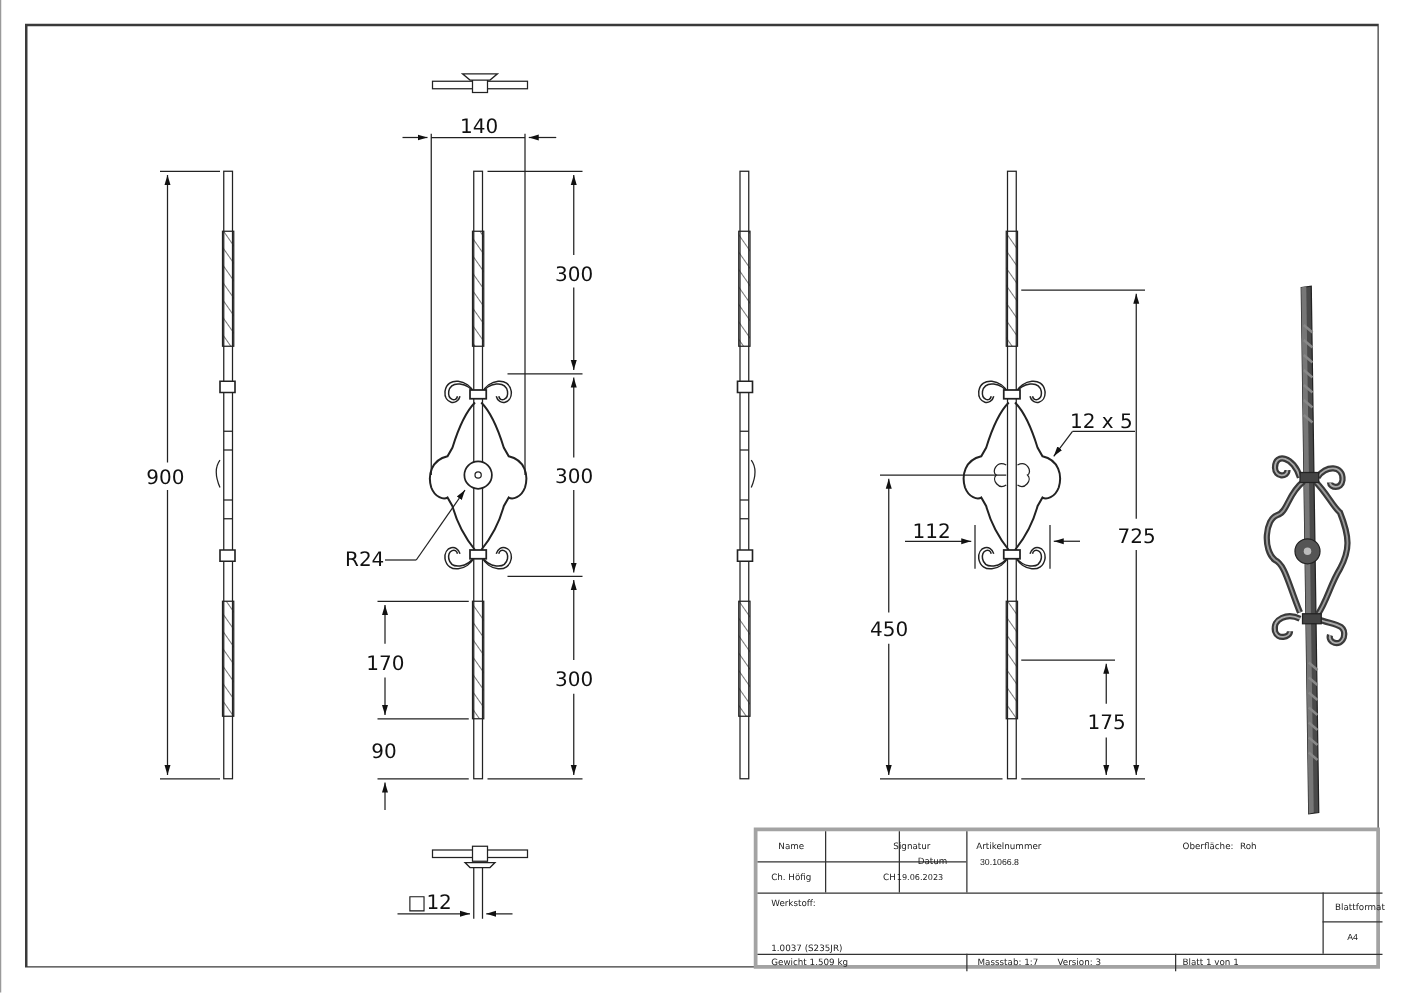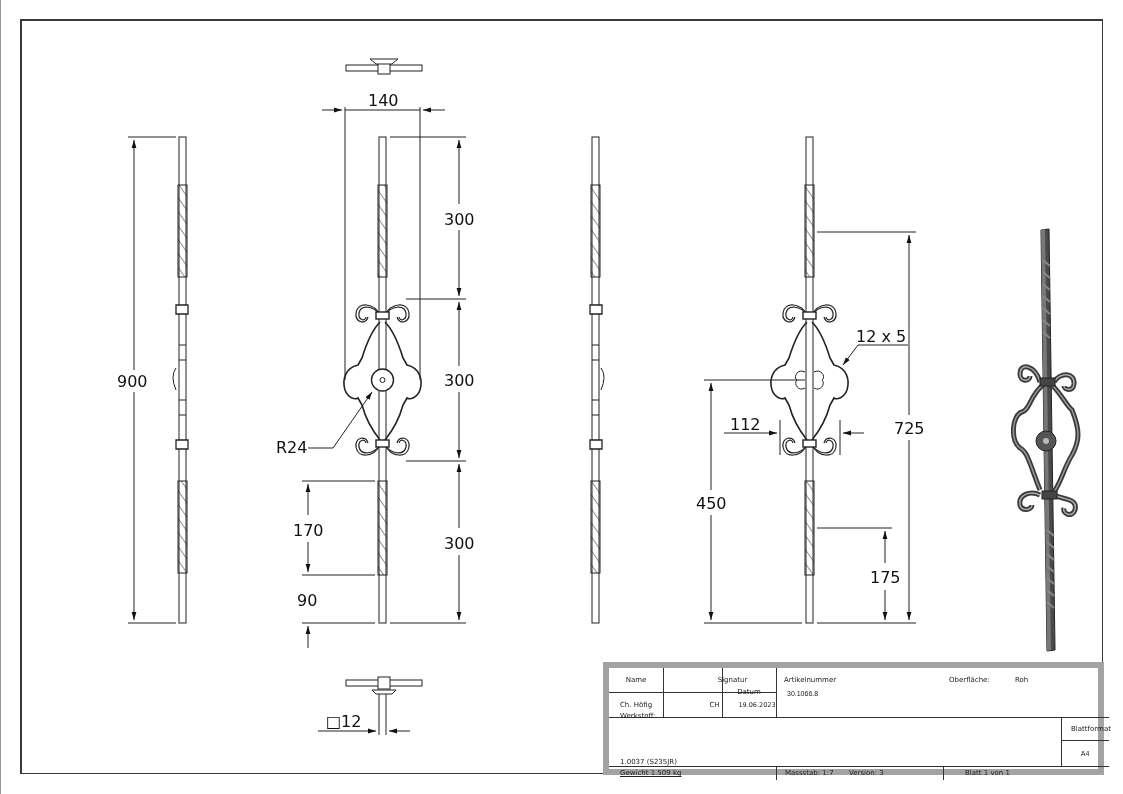--- a/index.html
+++ b/index.html
@@ -1,21 +1,21 @@
 <!DOCTYPE html>
 <html><head>
 <meta charset="utf-8">
 <style>
   html,body{margin:0;padding:0;background:#fff;}
   body{width:1123px;height:794px;position:relative;overflow:hidden;font-family:"DejaVu Sans",sans-serif;color:#000;}
   .outer-edge{position:absolute;left:0;top:0;width:1px;height:794px;background:#9a9a9a;}
   .frame{position:absolute;left:20px;top:19px;width:1083px;height:755px;border:1px solid #3a3a3a;border-left-width:2px;border-top-width:2px;box-sizing:border-box;}
   svg.drawing{position:absolute;left:0;top:0;}
   .dim{font-family:"DejaVu Sans",sans-serif;font-size:16px;fill:#111;}
-  .tb{position:absolute;left:603px;top:662px;width:501px;height:113px;border:6px solid #a3a3a3;box-sizing:border-box;font-family:"DejaVu Sans",sans-serif;}
+  .tb{position:absolute;left:603px;top:662px;width:501px;height:113px;border:3px solid #a3a3a3;box-sizing:border-box;font-family:"DejaVu Sans",sans-serif;}
   .tb .cell{position:absolute;box-sizing:border-box;font-size:7px;color:#222;}
   .tb .vl{position:absolute;width:1px;background:#333;}
   .tb .hl{position:absolute;height:1px;background:#333;}
   .center{display:flex;align-items:center;justify-content:center;}
   .artnum{font-family:"Liberation Sans",sans-serif;font-size:19px;color:#000;}
   .fmt{font-family:"Liberation Sans",sans-serif;font-size:14px;color:#111;}
 </style>
 </head>
 <body>
 
@@ -228,29 +228,29 @@
   <div class="hl" style="left:452px;top:72px;width:48px;"></div>
   <div class="hl" style="left:0;top:98px;width:500px;"></div>
   <div class="vl" style="left:167px;top:98px;height:14px;"></div>
   <div class="vl" style="left:334px;top:98px;height:14px;"></div>
 
   <div class="cell center" style="left:0;top:0;width:54px;height:24px;">Name</div>
   <div class="cell center" style="left:54px;top:0;width:59px;height:24px;margin-left:40px;">Signatur</div>
   <div class="cell center" style="left:113px;top:12px;width:54px;height:24px;">Datum</div>
   <div class="cell center" style="left:0;top:24px;width:54px;height:25px;">Ch. Höfig</div>
   <div class="cell center" style="left:54px;top:24px;width:59px;height:25px;padding-left:44px;">CH</div>
-  <div class="cell center" style="left:121px;top:24px;width:54px;height:25px;font-size:6.5px;">19.06.2023</div>
+  <div class="cell center" style="left:103px;top:24px;width:54px;height:25px;font-size:6.5px;">19.06.2023</div>
 
   <div class="cell" style="left:175px;top:8px;">Artikelnummer</div>
   <div class="cell artnum" style="left:178px;top:22px;">30.1066.8</div>
   <div class="cell" style="left:340px;top:8px;">Oberfläche:</div>
-  <div class="cell" style="left:386px;top:8px;padding-left:20px;">Roh</div>
-
-  <div class="cell" style="left:11px;top:44px;">Werkstoff:</div>
+  <div class="cell" style="left:366px;top:8px;padding-left:20px;">Roh</div>
+
+  <div class="cell" style="left:11px;top:54px;">Werkstoff:</div>
   <div class="cell" style="left:11px;top:74px;margin-top:16px;">1.0037 (S235JR)</div>
   <div class="cell center" style="left:452px;top:49px;width:60px;height:23px;">Blattformat</div>
   <div class="cell center fmt" style="left:452px;top:72px;width:48px;height:26px;">A4</div>
 
-  <div class="cell" style="left:11px;top:101px;text-decoration:underline;">Gewicht 1.509 kg</div>
+  <div class="cell" style="left:11px;top:101px;">Gewicht 1.509 kg</div>
   <div class="cell" style="left:176px;top:101px;">Massstab: 1:7</div>
   <div class="cell" style="left:240px;top:101px;">Version: 3</div>
-  <div class="cell" style="left:340px;top:101px;margin-left:16px;">Blatt 1 von 1</div>
+  <div class="cell" style="left:340px;top:101px;">Blatt 1 von 1</div>
 </div>
 
 </body></html>

